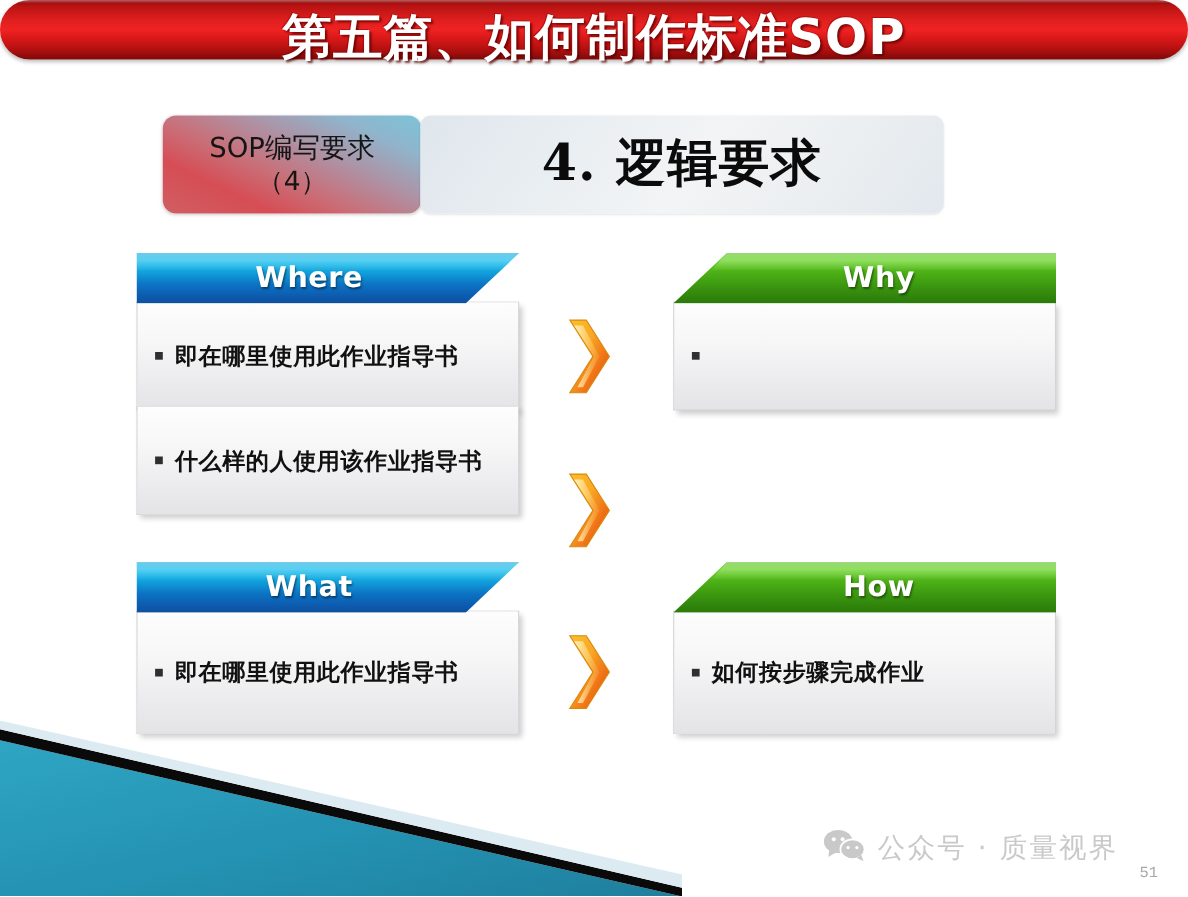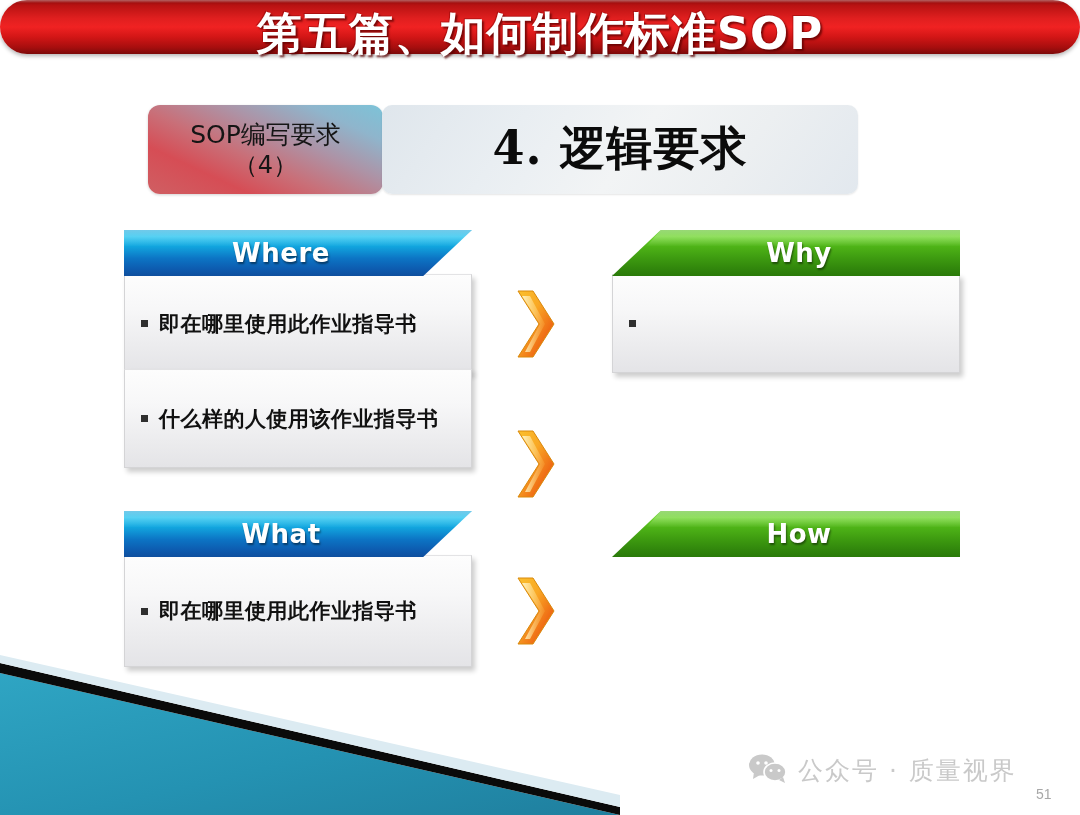--- a/index.html
+++ b/index.html
@@ -291,21 +291,21 @@
     letter-spacing: 2px;
     font-family: "DejaVu Sans", "Liberation Sans", sans-serif;
     white-space: nowrap;
   }
   .page-number {
     position: absolute;
     left: 1036px;
     top: 786px;
     color: #a8a8a8;
     font-size: 14px;
-    font-family: Liberation Sans, sans-serif;
+    font-family: Liberation Mono, monospace;
   }
 </style>
 </head>
 <body>
 
 <div class="slide">
 
   <div class="header-banner">
     <div class="header-title">第五篇、如何制作标准SOP</div>
   </div>
@@ -373,20 +373,26 @@
           <span class="bullet-text">即在哪里使用此作业指导书</span>
         </div>
       </div>
     </div>
 
     <div class="card right row3">
       <div class="card-banner">
         <div class="shape"></div>
         <div class="gloss"></div>
         <div class="label">How</div>
+      </div>
+      <div class="card-body">
+        <div class="bullet-row">
+          <span class="bullet-sq"></span>
+          <span class="bullet-text">如何按步骤完成作业</span>
+        </div>
       </div>
     </div>
 
   </div>
 
   <div class="arrow a1">
     <svg viewBox="0 0 46 72" width="46" height="72">
       <defs>
         <linearGradient id="chv1" x1="0" y1="0" x2="1" y2="1">
           <stop offset="0%" stop-color="#fbc02d"></stop>

